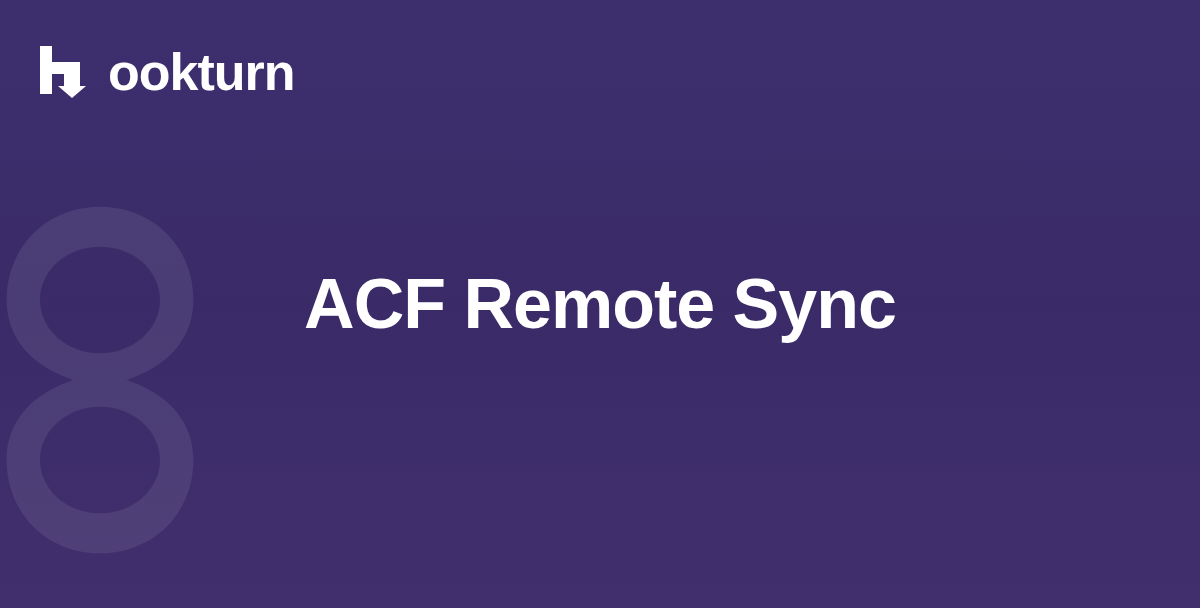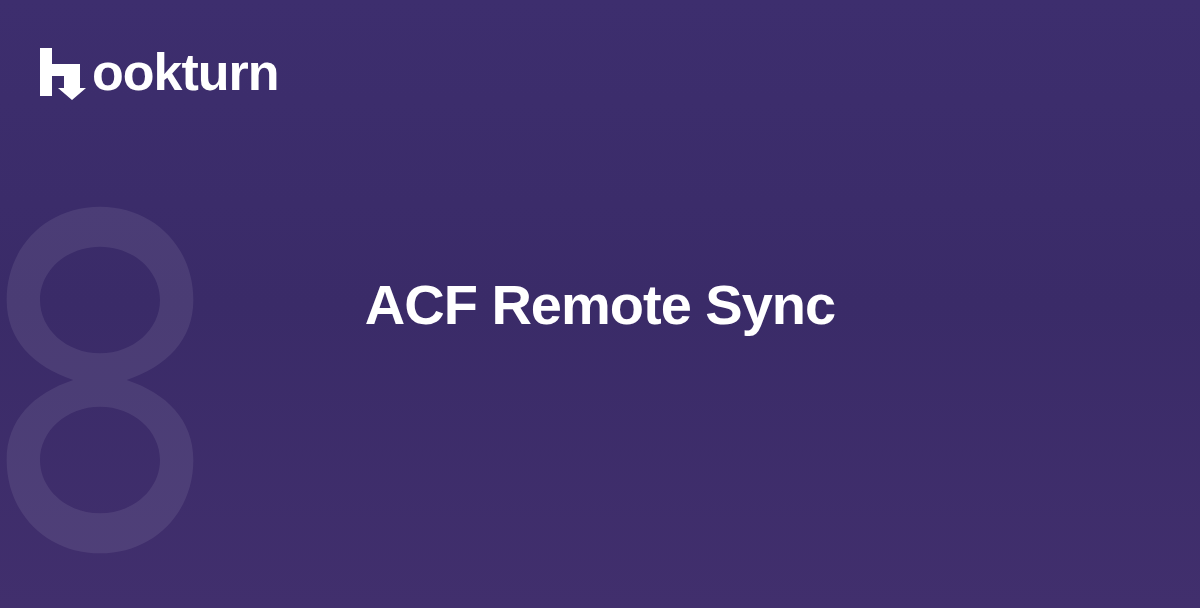--- a/index.html
+++ b/index.html
@@ -15,22 +15,23 @@
       font-family: -apple-system, BlinkMacSystemFont, 'Segoe UI', Arial, sans-serif;
       position: relative;
       overflow: hidden;
     }
     
     .logo {
       position: absolute;
       top: 42px;
       left: 36px;
       display: flex;
-      align-items: center;
+      align-items: flex-start;
       color: #ffffff;
+      gap: 16px;
     }
     
     .logo-icon {
       font-size: 56px;
       font-weight: 800;
       letter-spacing: -2px;
       display: inline-flex;
       align-items: center;
     }
     
@@ -40,21 +41,21 @@
       letter-spacing: -1px;
       margin-left: -4px;
     }
     
     .hero-title {
       position: absolute;
       top: 50%;
       left: 50%;
       transform: translate(-50%, -50%);
       color: #ffffff;
-      font-size: 56px;
+      font-size: 70px;
       font-weight: 800;
       letter-spacing: -1px;
       white-space: nowrap;
     }
     
     .bg-shape {
       position: absolute;
       left: -40px;
       top: 180px;
       opacity: 0.08;

